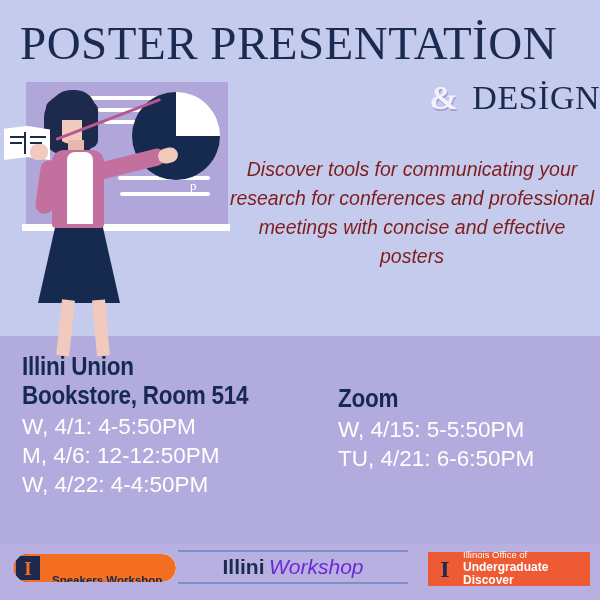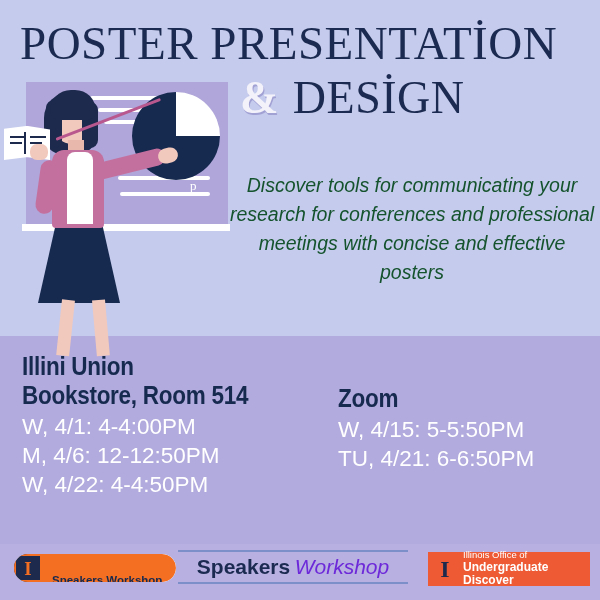--- a/index.html
+++ b/index.html
@@ -22,32 +22,32 @@
   .title-wrap{position:absolute;left:0;top:0;width:600px;}
   .title-line1{
     position:absolute;left:20px;top:18px;width:570px;
     font-family:"Liberation Serif", serif;
     font-size:47px;line-height:50px;letter-spacing:0.5px;
     color:#1b2a50;white-space:nowrap;
   }
   .title-line2{
     position:absolute;left:240px;top:72px;width:360px;
     font-family:"Liberation Serif", serif;
-    font-size:46px;line-height:52px;letter-spacing:0.5px;
-    color:#1b2a50;white-space:nowrap;text-align:left;
+    font-size:34px;line-height:52px;letter-spacing:0.5px;
+    color:#1b2a50;white-space:nowrap;text-align:right;
   }
   .amp{color:#f3f2fb;font-weight:700;margin-right:14px;
        text-shadow:1px 2px 0 rgba(120,110,185,.45);}
 
   
   .desc{
-    position:absolute;left:228px;top:171px;width:368px;
+    position:absolute;left:228px;top:155px;width:368px;
     font-family:"Liberation Sans", sans-serif;
     font-style:italic;font-size:19.5px;line-height:29px;
-    color:#14532d;text-align:center;
+    color:#7f1d1d;text-align:center;
   }
 
   
   .illus{position:absolute;left:0px;top:60px;width:240px;height:280px;}
   .board{position:absolute;left:26px;top:22px;width:202px;height:143px;background:#b0a6d9;}
   .board-tray{position:absolute;left:22px;top:164px;width:208px;height:7px;background:#ffffff;}
   .pie{
     position:absolute;left:132px;top:32px;width:88px;height:88px;border-radius:50%;
     background:conic-gradient(#ffffff 0deg 90deg, #16294f 90deg 360deg);
   }
@@ -183,21 +183,21 @@
     <div class="p-paper-l pp5"></div>
     <div class="p-hand-l"></div>
   </div>
 
   <div class="sched">
 
     <div class="col col-a">
       <div class="loc">Illini Union</div>
       <div class="loc">Bookstore, Room 514</div>
       <div class="times">
-        <div class="time-row">W, 4/1: 4-4:00PM</div>
+        <div class="time-row">W, 4/1: 4-5:50PM</div>
         <div class="time-row">M, 4/6: 12-12:50PM</div>
         <div class="time-row">W, 4/22: 4-4:50PM</div>
       </div>
     </div>
 
     <div class="col col-b">
       <div class="loc">Zoom</div>
       <div class="times">
         <div class="time-row">W, 4/15: 5-5:50PM</div>
         <div class="time-row">TU, 4/21: 6-6:50PM</div>
@@ -209,21 +209,21 @@
   <div class="logo-sw">
     <div class="sw-pill">
       <div class="ilogo">
           <span>I</span>
         </div>
       <div class="sw-text">Speakers Workshop</div>
     </div>
   </div>
 
   <div class="logo-ww">
-    <span class="ww-a">Speakers</span>
+    <span class="ww-a">Illini</span>
     <span class="ww-b">Workshop</span>
   </div>
 
   <div class="logo-uor">
     <div class="uor-i">
         <span>I</span>
       </div>
     <div class="uor-txt">
       <div class="uor-1">Illinois Office of</div>
       <div class="uor-2">Undergraduate Discover</div>

